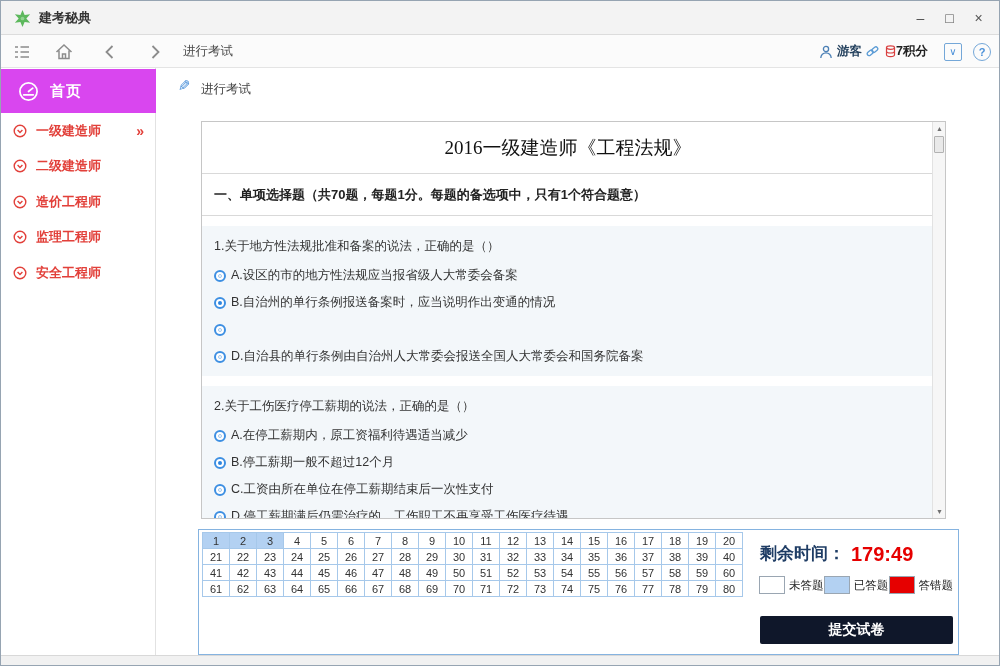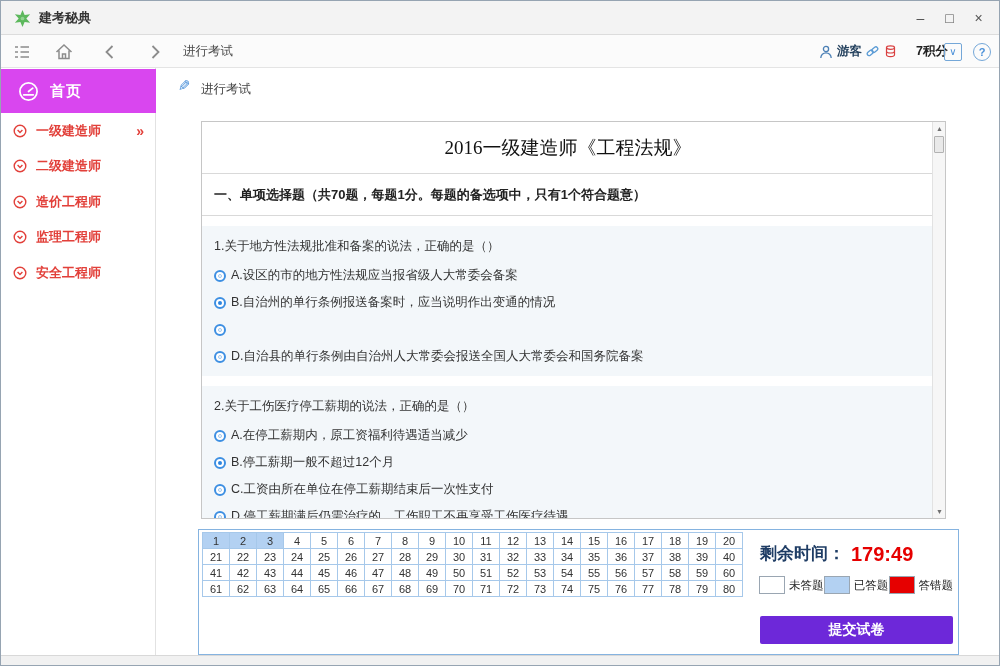--- a/index.html
+++ b/index.html
@@ -12,21 +12,21 @@
   .app-title { position:absolute; left:38px; top:0; line-height:34px; font-size:13px; font-weight:bold; color:#333; }
   .win-controls { position:absolute; right:6px; top:0; height:34px; display:flex; align-items:center; }
   .win-btn { width:29px; height:26px; text-align:center; line-height:26px; font-size:14px; color:#555; cursor:default; }
 
   
   .navbar { position:absolute; left:0; top:34px; width:100%; height:33px; background:#fbfbfb; border-bottom:1px solid #e4e4e4; }
   .nav-ico { position:absolute; top:7px; width:20px; height:20px; color:#8c8c8c; }
   .nav-ico svg { width:100%; height:100%; }
   .nav-title { position:absolute; left:182px; top:0; line-height:33px; font-size:12.5px; color:#4a4a4a; }
   .nav-user { position:absolute; left:818px; top:0; height:33px; display:flex; align-items:center; gap:4px; font-size:12.5px; color:#24415e; font-weight:bold; }
-  .nav-points { position:absolute; left:884px; top:0; height:33px; display:flex; align-items:center; gap:20px; font-size:12.5px; color:#222; font-weight:bold; }
+  .nav-points { position:absolute; left:884px; top:0; height:33px; display:flex; align-items:center; gap:0; font-size:12.5px; color:#222; font-weight:bold; }
   .nav-vbox { position:absolute; left:943px; top:8px; width:18px; height:18px; border:1px solid #74a7d8; border-radius:2px; color:#4a90d9; font-size:10px; text-align:center; line-height:16px; }
   .nav-help { position:absolute; left:972px; top:8px; width:18px; height:18px; border:1px solid #74a7d8; border-radius:50%; color:#4a90d9; font-size:11px; font-weight:bold; text-align:center; line-height:16px; }
 
   
   .sidebar { position:absolute; left:0; top:67px; width:155px; height:587px; background:#fff; border-right:1px solid #e2e2e2; }
   .side-home { position:absolute; left:0; top:1px; width:155px; height:44px; background:#d946ef; color:#fff; display:flex; align-items:center; }
   .side-home .gauge { margin-left:17px; width:21px; height:21px; }
   .side-home-label { margin-left:11px; font-size:15px; font-weight:bold; letter-spacing:1px; }
   .side-menu { position:absolute; left:0; top:45px; width:155px; list-style:none; }
   .side-item { height:35.5px; display:flex; align-items:center; padding-left:12px; color:#e2403a; font-size:13px; font-weight:bold; position:relative; cursor:pointer; }
@@ -62,21 +62,21 @@
   .answer-grid td { width:27px; height:16px; border:1px solid #a6c8ea; text-align:center; font-size:11px; color:#333; cursor:pointer; background:#fff; }
   .answer-grid td.answered { background:#b3d1f2; }
   .sheet-right { position:absolute; left:560px; top:0; width:198px; height:100%; }
   .time-row { position:absolute; left:1px; top:12px; white-space:nowrap; }
   .time-label { font-size:17px; font-weight:bold; color:#1e3c64; }
   .time-value { font-size:20px; font-weight:bold; color:#e60000; margin-left:6px; vertical-align:-2px; }
   .legend-row { position:absolute; left:0; top:46px; width:194px; display:flex; align-items:center; justify-content:space-between; }
   .legend-item { display:flex; align-items:center; }
   .legend-swatch { width:26px; height:18px; border:1px solid #9aa6b2; flex:none; }
   .legend-label { font-size:11.5px; color:#222; margin-left:4px; white-space:nowrap; }
-  .submit-btn { position:absolute; left:1px; top:86px; width:193px; height:28px; background:#6d28d9; border:none; border-radius:2px; color:#fff; font-size:14px; font-weight:bold; font-family:inherit; cursor:pointer; }
+  .submit-btn { position:absolute; left:1px; top:86px; width:193px; height:28px; background:#0f172a; border:none; border-radius:2px; color:#fff; font-size:14px; font-weight:bold; font-family:inherit; cursor:pointer; }
 
   .bottom-strip { position:absolute; left:0; top:654px; width:100%; height:12px; background:#f1f1f1; border-top:1px solid #d8d8d8; }
 </style>
 </head>
 <body>
 
 <div class="window">
 
   <div class="titlebar">
     <svg class="app-icon" viewBox="0 0 20 20">

